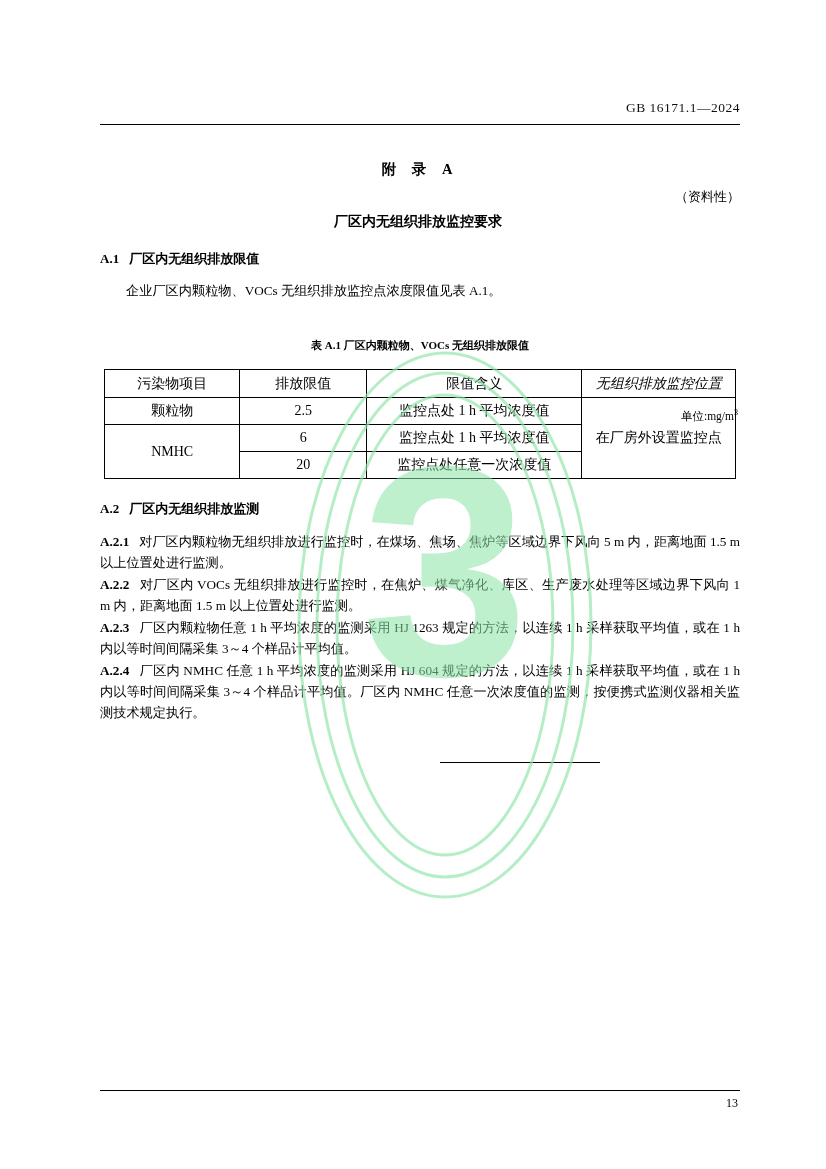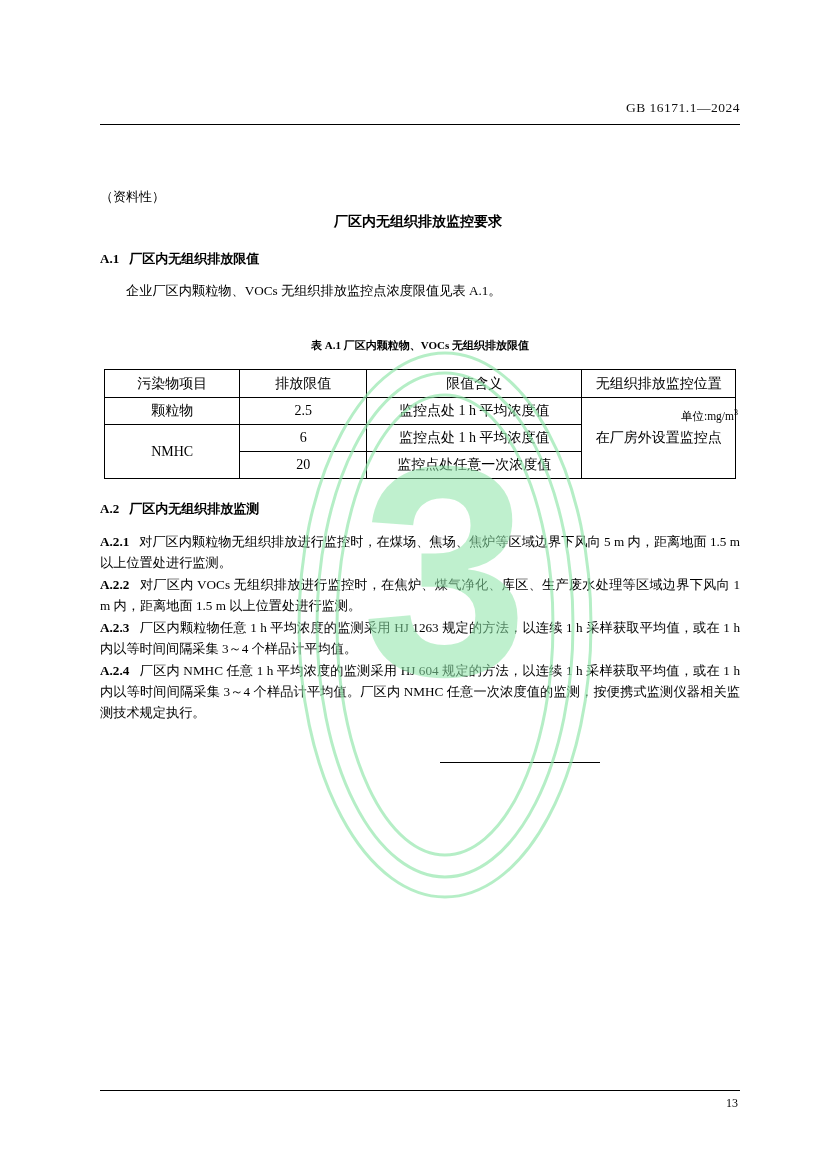--- a/index.html
+++ b/index.html
@@ -56,21 +56,21 @@
     font-size: 14.5px;
     font-weight: bold;
     letter-spacing: 6px;
     font-family: "Liberation Serif", "DejaVu Serif", serif;
   }
   .annex-sub {
     position: absolute;
     top: 188px;
     left: 0;
     right: 0;
-    text-align: left;
+    text-align: right;
     font-size: 13px;
   }
   .annex-name {
     position: absolute;
     top: 213px;
     left: 0;
     right: 4px;
     text-align: center;
     font-size: 14px;
     font-weight: bold;
@@ -165,39 +165,40 @@
 </style>
 </head>
 <body>
 
 <div class="page">
   <div class="content">
 
     <div class="header">GB 16171.1—2024</div>
     <div class="header-rule"></div>
 
+    <div class="annex-title">附 录 A</div>
     <div class="annex-sub">（资料性）</div>
     <div class="annex-name">厂区内无组织排放监控要求</div>
 
     <div class="sec-head" style="top:250px;">
       <span class="num">A.1</span><span>厂区内无组织排放限值</span>
     </div>
 
     <div class="para indent" style="top:280px;">企业厂区内颗粒物、VOCs 无组织排放监控点浓度限值见表 A.1。</div>
 
     <div class="tbl-caption">表 A.1    厂区内颗粒物、VOCs 无组织排放限值</div>
     <div class="unit-line"><span>单位:mg/m</span><sup>3</sup></div>
 
     <table class="data">
       <tbody>
           <tr class="head">
         <td style="width:134px;">污染物项目</td>
         <td style="width:126px;">排放限值</td>
         <td style="width:218px;">限值含义</td>
-        <td style="width:154px;">无组织排放监控位置</td>
+        <td style="width:154px;font-style:italic;">无组织排放监控位置</td>
       </tr>
       <tr>
         <td>颗粒物</td>
         <td>2.5</td>
         <td>监控点处 1 h 平均浓度值</td>
         <td rowspan="3">在厂房外设置监控点</td>
       </tr>
       <tr>
         <td rowspan="2">NMHC</td>
         <td>6</td>

